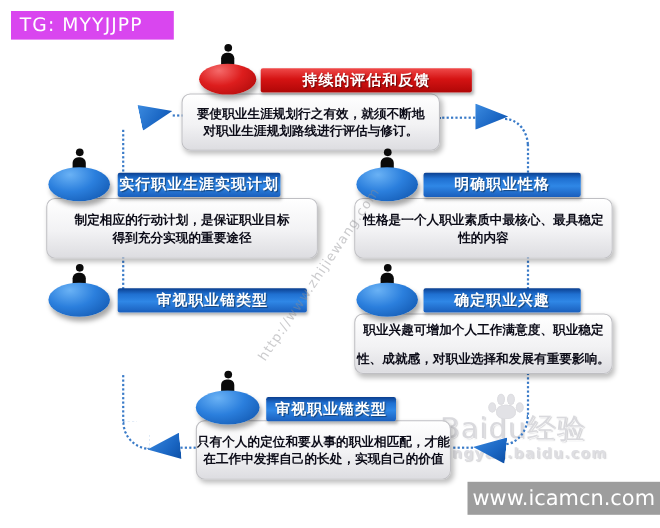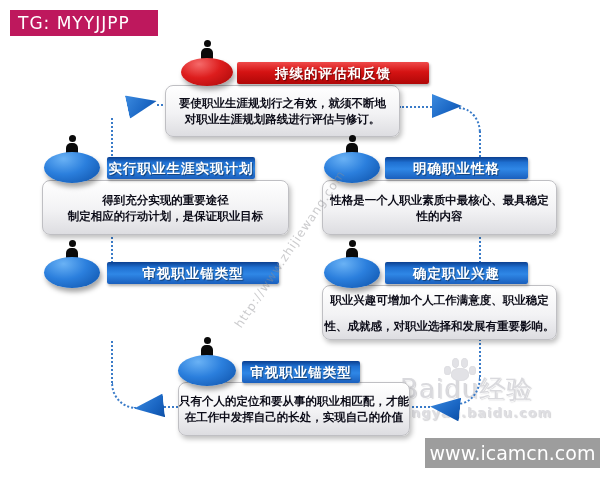--- a/index.html
+++ b/index.html
@@ -1,19 +1,19 @@
 <!DOCTYPE html>
 <html><head>
 <meta charset="utf-8">
 <style>
   html,body{margin:0;padding:0;background:#fff;}
   body{font-family:"DejaVu Sans","Liberation Sans",sans-serif;}
   #stage{position:relative;width:600px;height:480px;background:#ffffff;overflow:hidden;}
 
-  .tagbar{position:absolute;left:10px;top:10px;width:140px;height:26px;background:#be185d;
+  .tagbar{position:absolute;left:10px;top:10px;width:140px;height:26px;background:#d946ef;
     color:#fff;font-size:17px;line-height:26px;padding-left:8px;letter-spacing:1px;}
 
   
   .person{position:absolute;width:14px;height:28px;z-index:3;}
   .person .head{position:absolute;left:3.5px;top:0;width:7px;height:7px;border-radius:50%;background:#0a0a0a;}
   .person .torso{position:absolute;left:1px;top:8px;width:12px;height:12px;border-radius:5px 5px 2px 2px;background:#0a0a0a;}
   .person .leg-l{position:absolute;left:2.5px;top:20px;width:4px;height:8px;background:#0a0a0a;}
   .person .leg-r{position:absolute;left:7.5px;top:20px;width:4px;height:8px;background:#0a0a0a;}
 
   .ellipse{position:absolute;border-radius:50%;z-index:4;box-shadow:2px 4px 5px rgba(0,0,0,0.35);}
@@ -104,22 +104,22 @@
 
   <div class="person" style="left:65px;top:135px;">
     <div class="head"></div>
       <div class="torso"></div>
       <div class="leg-l"></div>
       <div class="leg-r"></div>
   </div>
   <div class="ellipse blue" style="left:44px;top:152px;width:56px;height:31px;"></div>
   <div class="banner blue" style="left:107px;top:157px;width:148px;">实行职业生涯实现计划</div>
   <div class="descbox" style="left:42px;top:180px;width:245px;height:53px;">
+    <div>制定相应的行动计划，是保证职业目标</div>
     <div>得到充分实现的重要途径</div>
-    <div>制定相应的行动计划，是保证职业目标</div>
   </div>
 
   <div class="person" style="left:345px;top:135px;">
     <div class="head"></div>
       <div class="torso"></div>
       <div class="leg-l"></div>
       <div class="leg-r"></div>
   </div>
   <div class="ellipse blue" style="left:324px;top:152px;width:56px;height:31px;"></div>
   <div class="banner blue" style="left:385px;top:157px;width:143px;">明确职业性格</div>

